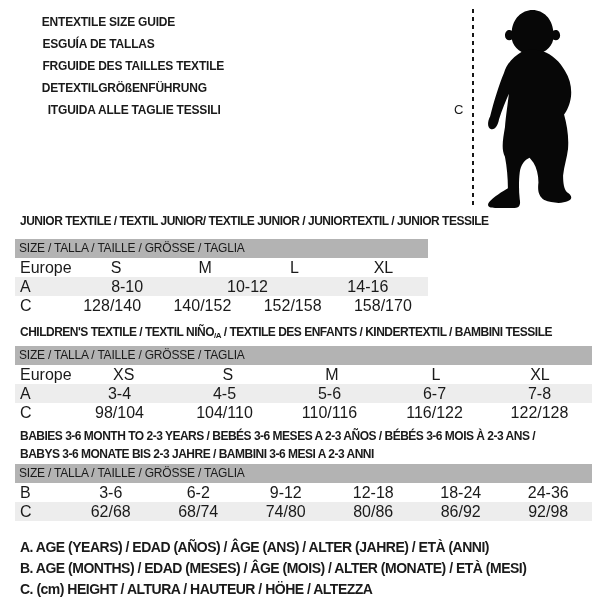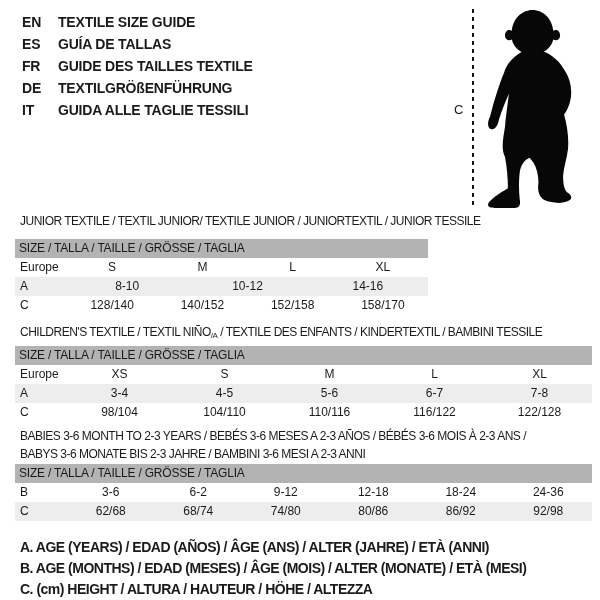--- a/index.html
+++ b/index.html
@@ -3,44 +3,44 @@
 <meta charset="utf-8">
 <style>
   html,body{margin:0;padding:0;background:#fff;}
   .page{
     position:relative;width:600px;height:600px;background:#ffffff;
     font-family:"Liberation Sans","DejaVu Sans",sans-serif;color:#1a1a1a;
     overflow:hidden;
   }
   
   .lang-list{position:absolute;left:22px;top:11px;}
-  .lang-row{display:flex;line-height:22px;font-weight:700;font-size:14px;letter-spacing:-0.2px;}
+  .lang-row{display:flex;line-height:22px;font-weight:700;font-size:12px;letter-spacing:-0.2px;text-align:right;}
   .lang-code{width:36px;flex:0 0 36px;}
   
   .height-line{
     position:absolute;left:472px;top:9px;width:2px;height:198px;
     background:repeating-linear-gradient(to bottom,#161616 0 4px,transparent 4px 8px);
   }
   .height-label{position:absolute;left:454px;top:103px;font-size:13px;line-height:14px;}
   .baby-svg{position:absolute;left:483px;top:6px;width:104px;height:202px;}
   
   .sec{position:absolute;left:15px;}
   .sec--junior{top:212px;width:413px;}
   .sec--children{top:323px;width:577px;}
   .sec--babies{top:427px;width:577px;}
-  .sec-heading{margin:0;padding-left:5px;font-size:12px;font-weight:400;letter-spacing:-0.5px;line-height:18px;white-space:nowrap;}
+  .sec-heading{margin:0;padding-left:5px;font-size:12px;font-weight:700;letter-spacing:-0.5px;line-height:18px;white-space:nowrap;}
   .sec-heading .sub{font-size:8px;vertical-align:-2px;}
   .sec--junior .size-table{margin-top:9px;}
   .sec--children .size-table{margin-top:1px;}
   .sec--babies .size-table{margin-top:1px;}
   .table-header{
     background:var(--bar,#b3b3b3);height:19px;line-height:19px;
     padding-left:4px;font-size:12px;letter-spacing:-0.2px;
   }
-  .t-row{display:flex;height:19px;line-height:19px;font-size:12px;}
+  .t-row{display:flex;height:19px;line-height:19px;font-size:16px;}
   .t-row.shaded{background:var(--shade,#ededed);}
   .row-label{flex:0 0 47px;padding-left:5px;text-align:left;}
   .t-cell{flex:1;text-align:center;}
   
   .footnotes{position:absolute;left:20px;top:537px;}
   .footnote{font-size:14px;font-weight:700;letter-spacing:-0.5px;line-height:21px;white-space:nowrap;}
 </style>
 </head>
 <body>
 

